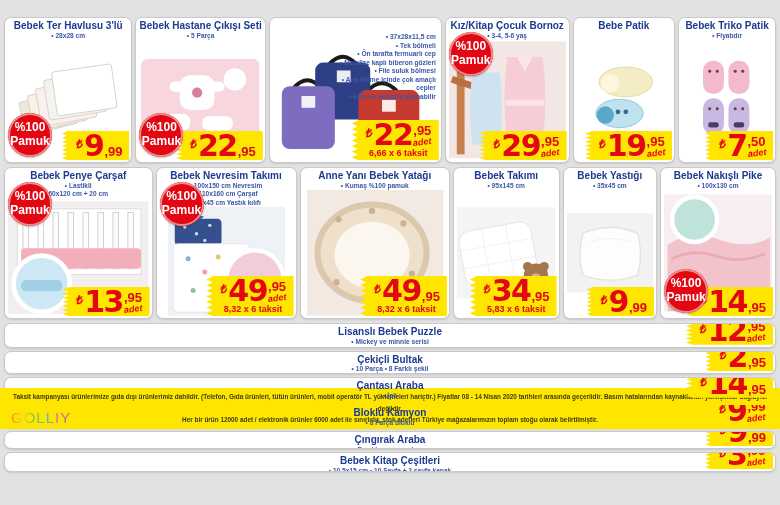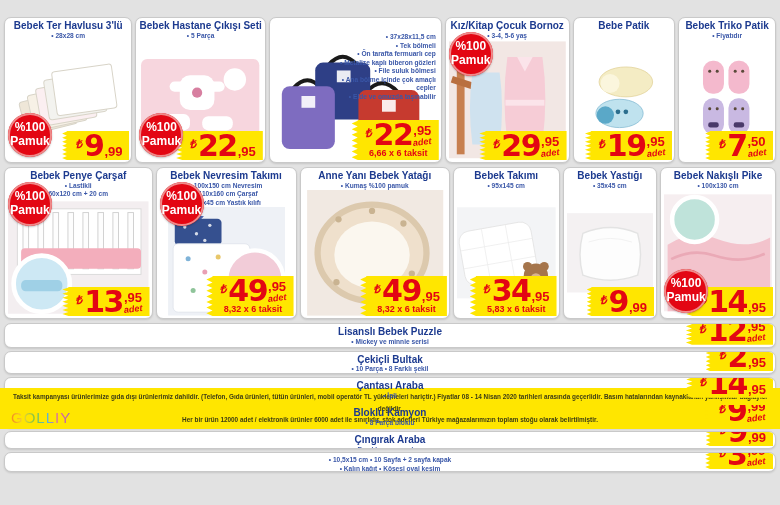--- a/index.html
+++ b/index.html
@@ -599,20 +599,21 @@
             <span class="big">9</span>
             <span class="decol">
               <span class="dec">,99</span>
             </span>
           </div>
 
       </div>
     </div>
 
     <div class="card" style="flex-grow:106">
+      <div class="title">Bebek Kitap Çeşitleri</div>
       <div class="sub">• 10,5x15 cm • 10 Sayfa + 2 sayfa kapak
 • Kalın kağıt • Köşesi oval kesim</div>
       <div class="img">
           <svg viewBox="0 0 130 140" preserveAspectRatio="xMinYMid meet">
         <g stroke="#d8d8d8">
           <rect x="10" y="6" width="52" height="40" rx="4" fill="#cfe6a8"></rect>
           <rect x="68" y="6" width="52" height="40" rx="4" fill="#fdf9e3"></rect>
           <rect x="10" y="50" width="52" height="40" rx="4" fill="#fdf3cf"></rect>
           <rect x="68" y="50" width="52" height="40" rx="4" fill="#dff0f8"></rect>
           <rect x="10" y="94" width="52" height="40" rx="4" fill="#f6cdd8"></rect>

